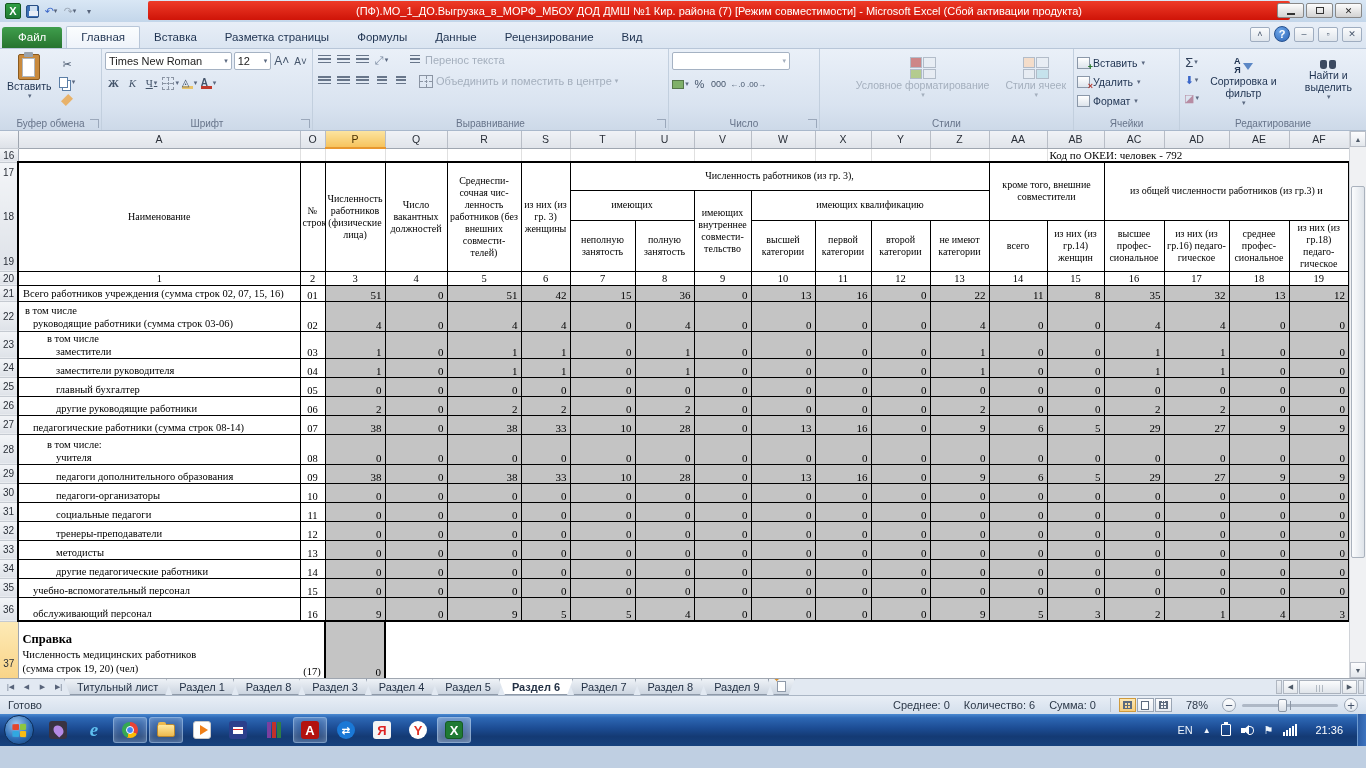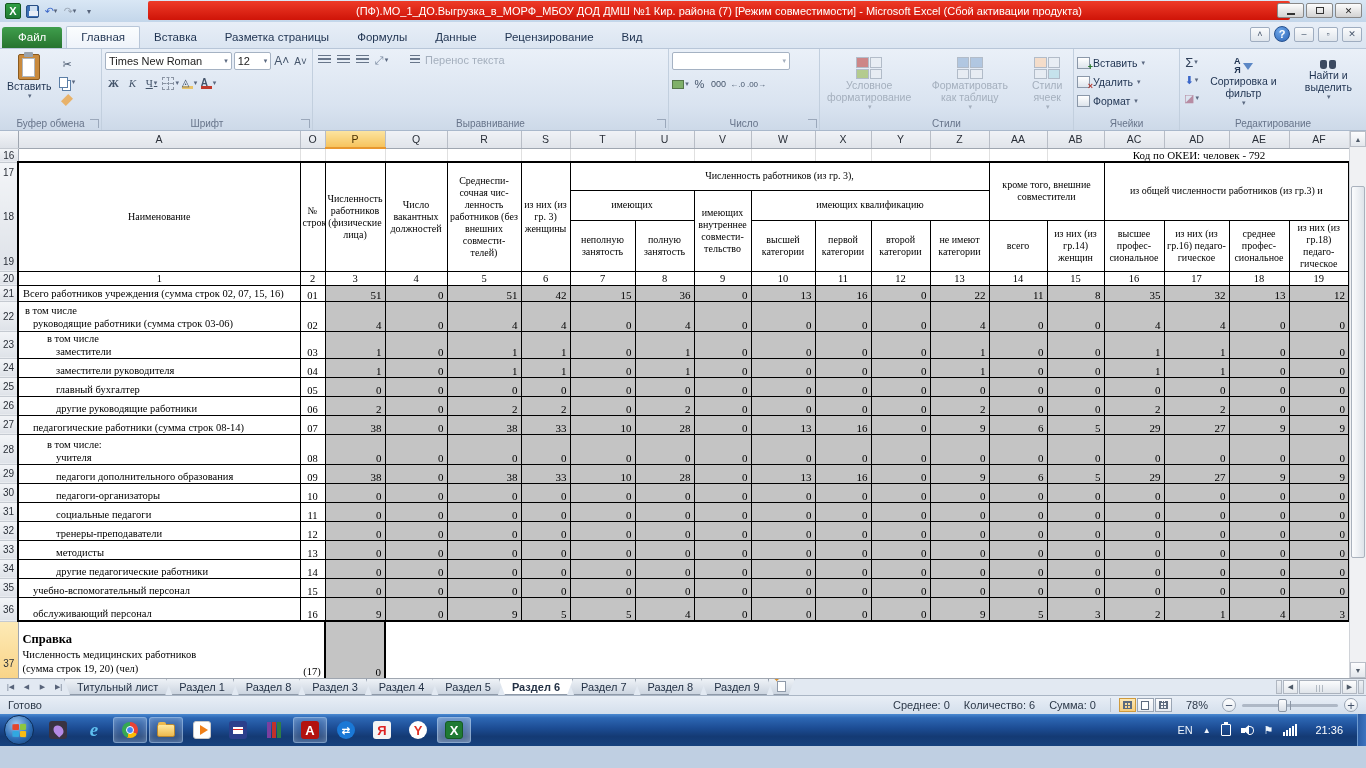--- a/index.html
+++ b/index.html
@@ -81,21 +81,21 @@
 
   
   .grid-area { position:relative; height:547px; background:#fff; overflow:hidden; }
   table.sheet { border-collapse:collapse; table-layout:fixed; width:1349px; }
   table.sheet td { overflow:hidden; white-space:nowrap; }
   .rn { background:linear-gradient(#f3f5f8,#dee2e8); border-right:1px solid #9fa6b0; border-bottom:1px solid #c5cad1; font-size:10px; text-align:center; vertical-align:middle; color:#2a2f38; }
   .rn.sel { background:linear-gradient(#fdeab6,#f8cf7e); }
   .ch { background:linear-gradient(#f0f2f6,#e0e4ea); border-right:1px solid #b8bdc6; border-bottom:1px solid #9fa6b0; font-size:10.5px; text-align:center; vertical-align:middle; color:#2a2f38; }
   .ch.sel { background:linear-gradient(#fce4a0,#f6c35c); border-bottom:2px solid #e8972e; color:#4a3000; }
   .c16 { background:#fff; border-right:1px solid #e0e0e0; }
-  .okei { font-family:"Liberation Serif", serif; font-size:11px; color:#000; text-align:center; padding-left:2px; vertical-align:middle;margin-top:40px; }
+  .okei { font-family:"Liberation Serif", serif; font-size:11px; color:#000; text-align:left; padding-left:2px; vertical-align:middle;margin-top:40px; }
   .hc { border:1px solid #000; background:#fff; font-family:"Liberation Serif", serif; font-size:10px; line-height:1.2; text-align:center; vertical-align:middle; padding:1px 2px; white-space:normal !important; color:#000; }
   .nc { border:1px solid #000; background:#fff; font-family:"Liberation Serif", serif; font-size:10.5px; text-align:center; vertical-align:middle; color:#000; }
   .dc { border:1px solid #000; background:#fff; font-family:"Liberation Serif", serif; font-size:10.5px; vertical-align:bottom; color:#000; }
   .dc.val { background:#c4c4c4; text-align:right; padding-right:3px; font-size:11px; }
   .dc.no { text-align:center; }
   .dc.nm div { line-height:1.25; }
   .ot { border-top-width:2px !important; } .ol { border-left-width:2px !important; }
   .or { border-right-width:2px !important;margin-top:24px; } .ob { border-bottom-width:2px !important; }
   .gut3 { vertical-align:top; }
   .gut3 .gwrap { height:108px; display:flex; flex-direction:column; justify-content:space-between; padding:4px 0; }
@@ -292,20 +292,44 @@
               <div class="al"></div>
             </div>
           <div class="ib" style="color:#7a8aa0;">⤢<span class="ddv">▾</span></div>
           <div class="rrow dis" style="margin-left:14px;">
             <div class="ib">
                 <div class="al short"></div>
               </div>
               <span>Перенос текста</span>
           </div>
         </div>
+        <div class="rrow" style="margin-top:3px;">
+          <div class="ib">
+              <div class="al"></div>
+            </div>
+          <div class="ib">
+              <div class="al"></div>
+            </div>
+          <div class="ib">
+              <div class="al"></div>
+            </div>
+          <div class="ib">
+              <div class="al short"></div>
+            </div>
+          <div class="ib">
+              <div class="al short"></div>
+            </div>
+          <div class="rrow dis" style="margin-left:6px;">
+            <div class="ib">
+                <div class="bgrid" style="border-style:solid;"></div>
+              </div>
+              <span>Объединить и поместить в центре</span>
+              <span class="ddv">▾</span>
+          </div>
+        </div>
       </div>
       <div class="glabel">Выравнивание</div>
       <div class="glaunch"></div>
     </div>
 
     <div class="rgroup" style="width:151px;">
       <div class="vcol" style="width:100%;">
         <div class="combo dis" style="width:118px;">
             <span>&nbsp;</span>
             <span class="ddv">▾</span>
@@ -328,30 +352,20 @@
     <div class="rgroup" style="width:254px;">
       <div class="rrow" style="align-items:flex-start; padding-top:3px; gap:8px; justify-content:flex-end; width:100%;">
         <div class="bigb dis">
           <div class="stylesq">
               <div style="background:#c0504d;"></div>
               <div style="background:#eaeef3;"></div>
               <div style="background:#9bbb59;"></div>
               <div style="background:#eaeef3;"></div>
             </div>
           <span>Условное форматирование</span>
-            <span class="ddv">▾</span>
-        </div>
-        <div class="bigb dis">
-          <div class="stylesq">
-              <div style="background:#95b3d7;"></div>
-              <div style="background:#95b3d7;"></div>
-              <div style="background:#eaeef3;"></div>
-              <div style="background:#eaeef3;"></div>
-            </div>
-          <span>Форматировать как таблицу</span>
             <span class="ddv">▾</span>
         </div>
         <div class="bigb dis">
           <div class="stylesq">
               <div style="background:#fcd5b4;"></div>
               <div style="background:#eaeef3;"></div>
               <div style="background:#eaeef3;"></div>
               <div style="background:#b7dee8;"></div>
             </div>
           <span>Стили ячеек</span>

